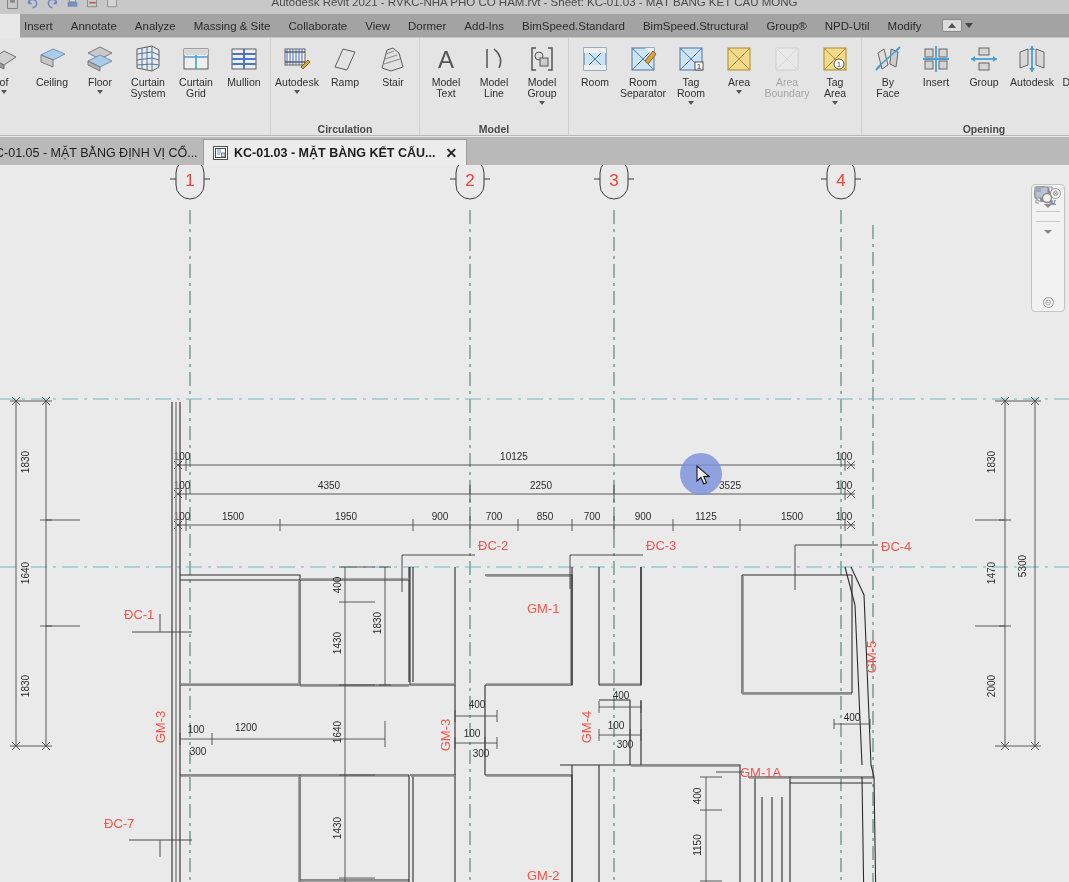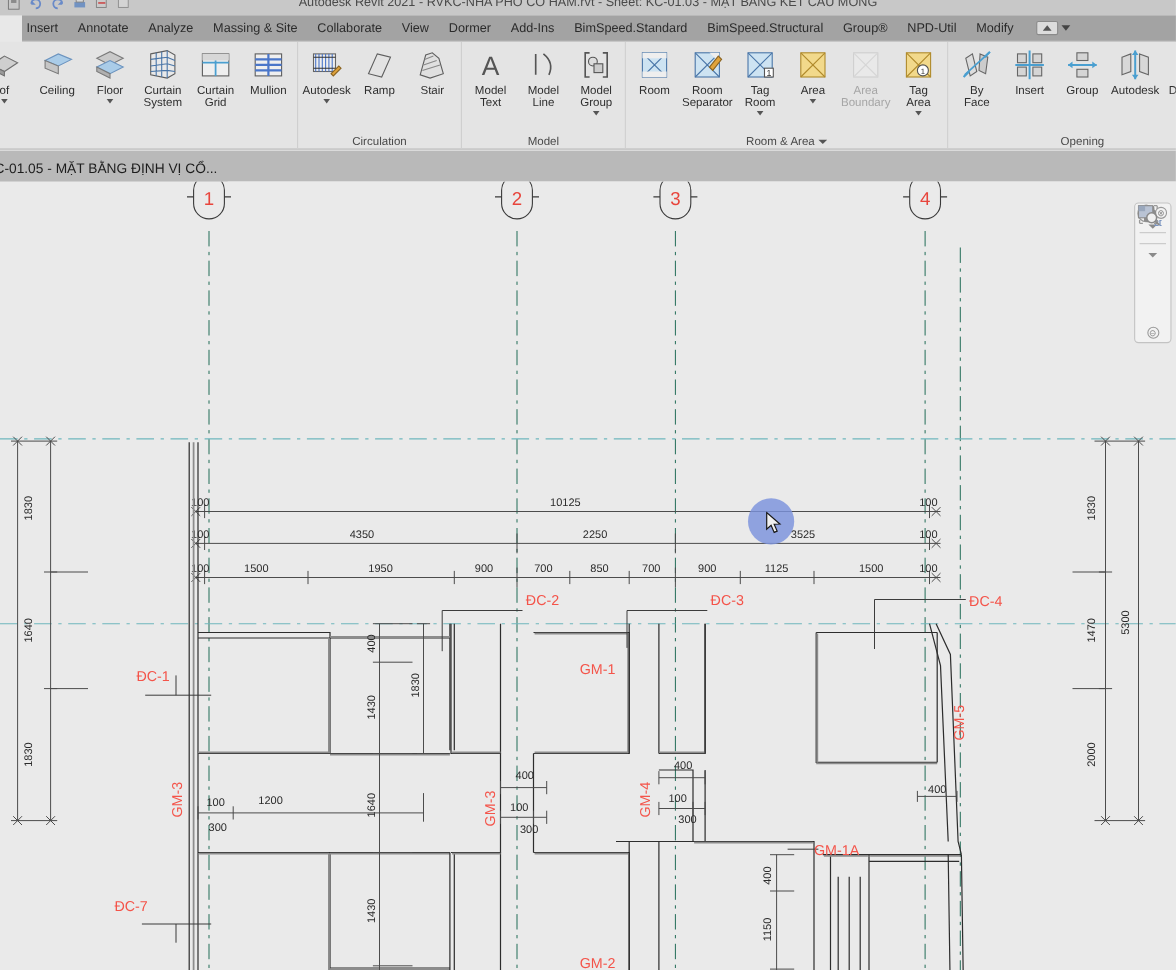--- a/index.html
+++ b/index.html
@@ -61,21 +61,21 @@
     overflow: hidden;
   }
   .panel {
     position: relative; display: flex; flex-direction: column;
     border-right: 1px solid #cfcfcf; padding: 0 2px;
     height: 98px;
   }
   .panel-items { display: flex; align-items: flex-start; flex: 1; padding-top: 3px; }
   .panel-title {
     height: 15px; text-align: center; font-size: 10.5px; color: #4a4a4a;
-    display: flex; align-items: center; justify-content: center; gap: 3px;
+    display: flex; align-items: center; justify-content: center; gap: 3px; font-weight: bold;
   }
   .btn {
     width: 48px; display: flex; flex-direction: column; align-items: center;
     padding-top: 2px; cursor: default;
   }
   .btn-ic { width: 32px; height: 32px; display:flex; align-items:center; justify-content:center; }
   .btn-lbl {
     font-size: 10.5px; color: #2f2f2f; text-align: center; line-height: 11px;
     margin-top: 2px; width: 56px; white-space: pre-line;
   }
@@ -405,24 +405,20 @@
                 <path d="M5 5 L27 27 M27 5 L5 27" stroke="#b08a2c"></path>
                 <circle cx="20" cy="21" r="5" fill="#fff" stroke="#555"></circle>
                 <text x="20" y="24" font-size="7" text-anchor="middle" fill="#333">1</text>
               </svg>
           </div>
           <div class="btn-lbl">Tag
 Area</div>
           <div class="drop-caret"></div>
         </div>
       </div>
-      <div class="panel-title">
-        <span>Room &amp; Area</span>
-        <span class="panel-caret"></span>
-      </div>
     </div>
 
     <div class="panel">
       <div class="panel-items">
         <div class="btn">
           <div class="btn-ic">
             <svg width="32" height="32" viewBox="0 0 32 32">
                 <polygon points="6,10 12,6 16,22 10,26" fill="#ddd" stroke="#666"></polygon>
                 <polygon points="19,6 26,9 24,24 18,21" fill="#ccc" stroke="#666"></polygon>
                 <path d="M5 25 L27 5" stroke="#4a9fd0" stroke-width="1.6"></path>
@@ -477,20 +473,31 @@
         </div>
       </div>
       <div class="panel-title">Opening</div>
     </div>
 
   </div>
 
   <div class="viewtabs">
     <div class="vtab inactive">
       <span>C-01.05 - MẶT BẰNG ĐỊNH VỊ CỔ...</span>
+    </div>
+    <div class="vtab active">
+      <span class="vtab-ic">
+        <svg width="11" height="10" viewBox="0 0 11 10">
+            <rect x="0.5" y="0.5" width="10" height="9" fill="#fff" stroke="#4a4a4a"></rect>
+            <path d="M2 2 H6 M2 4 H6 M2 6 H5" stroke="#4a76a8" stroke-width="0.8"></path>
+            <rect x="6.5" y="5" width="3.5" height="4" fill="#cfd9e6" stroke="#4a4a4a" stroke-width="0.6"></rect>
+          </svg>
+      </span>
+      <span>KC-01.03 - MẶT BÀNG KẾT CẤU...</span>
+      <span class="vtab-close">✕</span>
     </div>
   </div>
 
   <div class="canvas">
     <svg width="1069" height="717">
       <defs>
         <style>
           .dim  { font-size: 10px; fill: #2b2b2b; }
           .tagt { font-size: 13px; fill: #f4544a; }
           .gnum { font-size: 17px; fill: #e8453c; }

